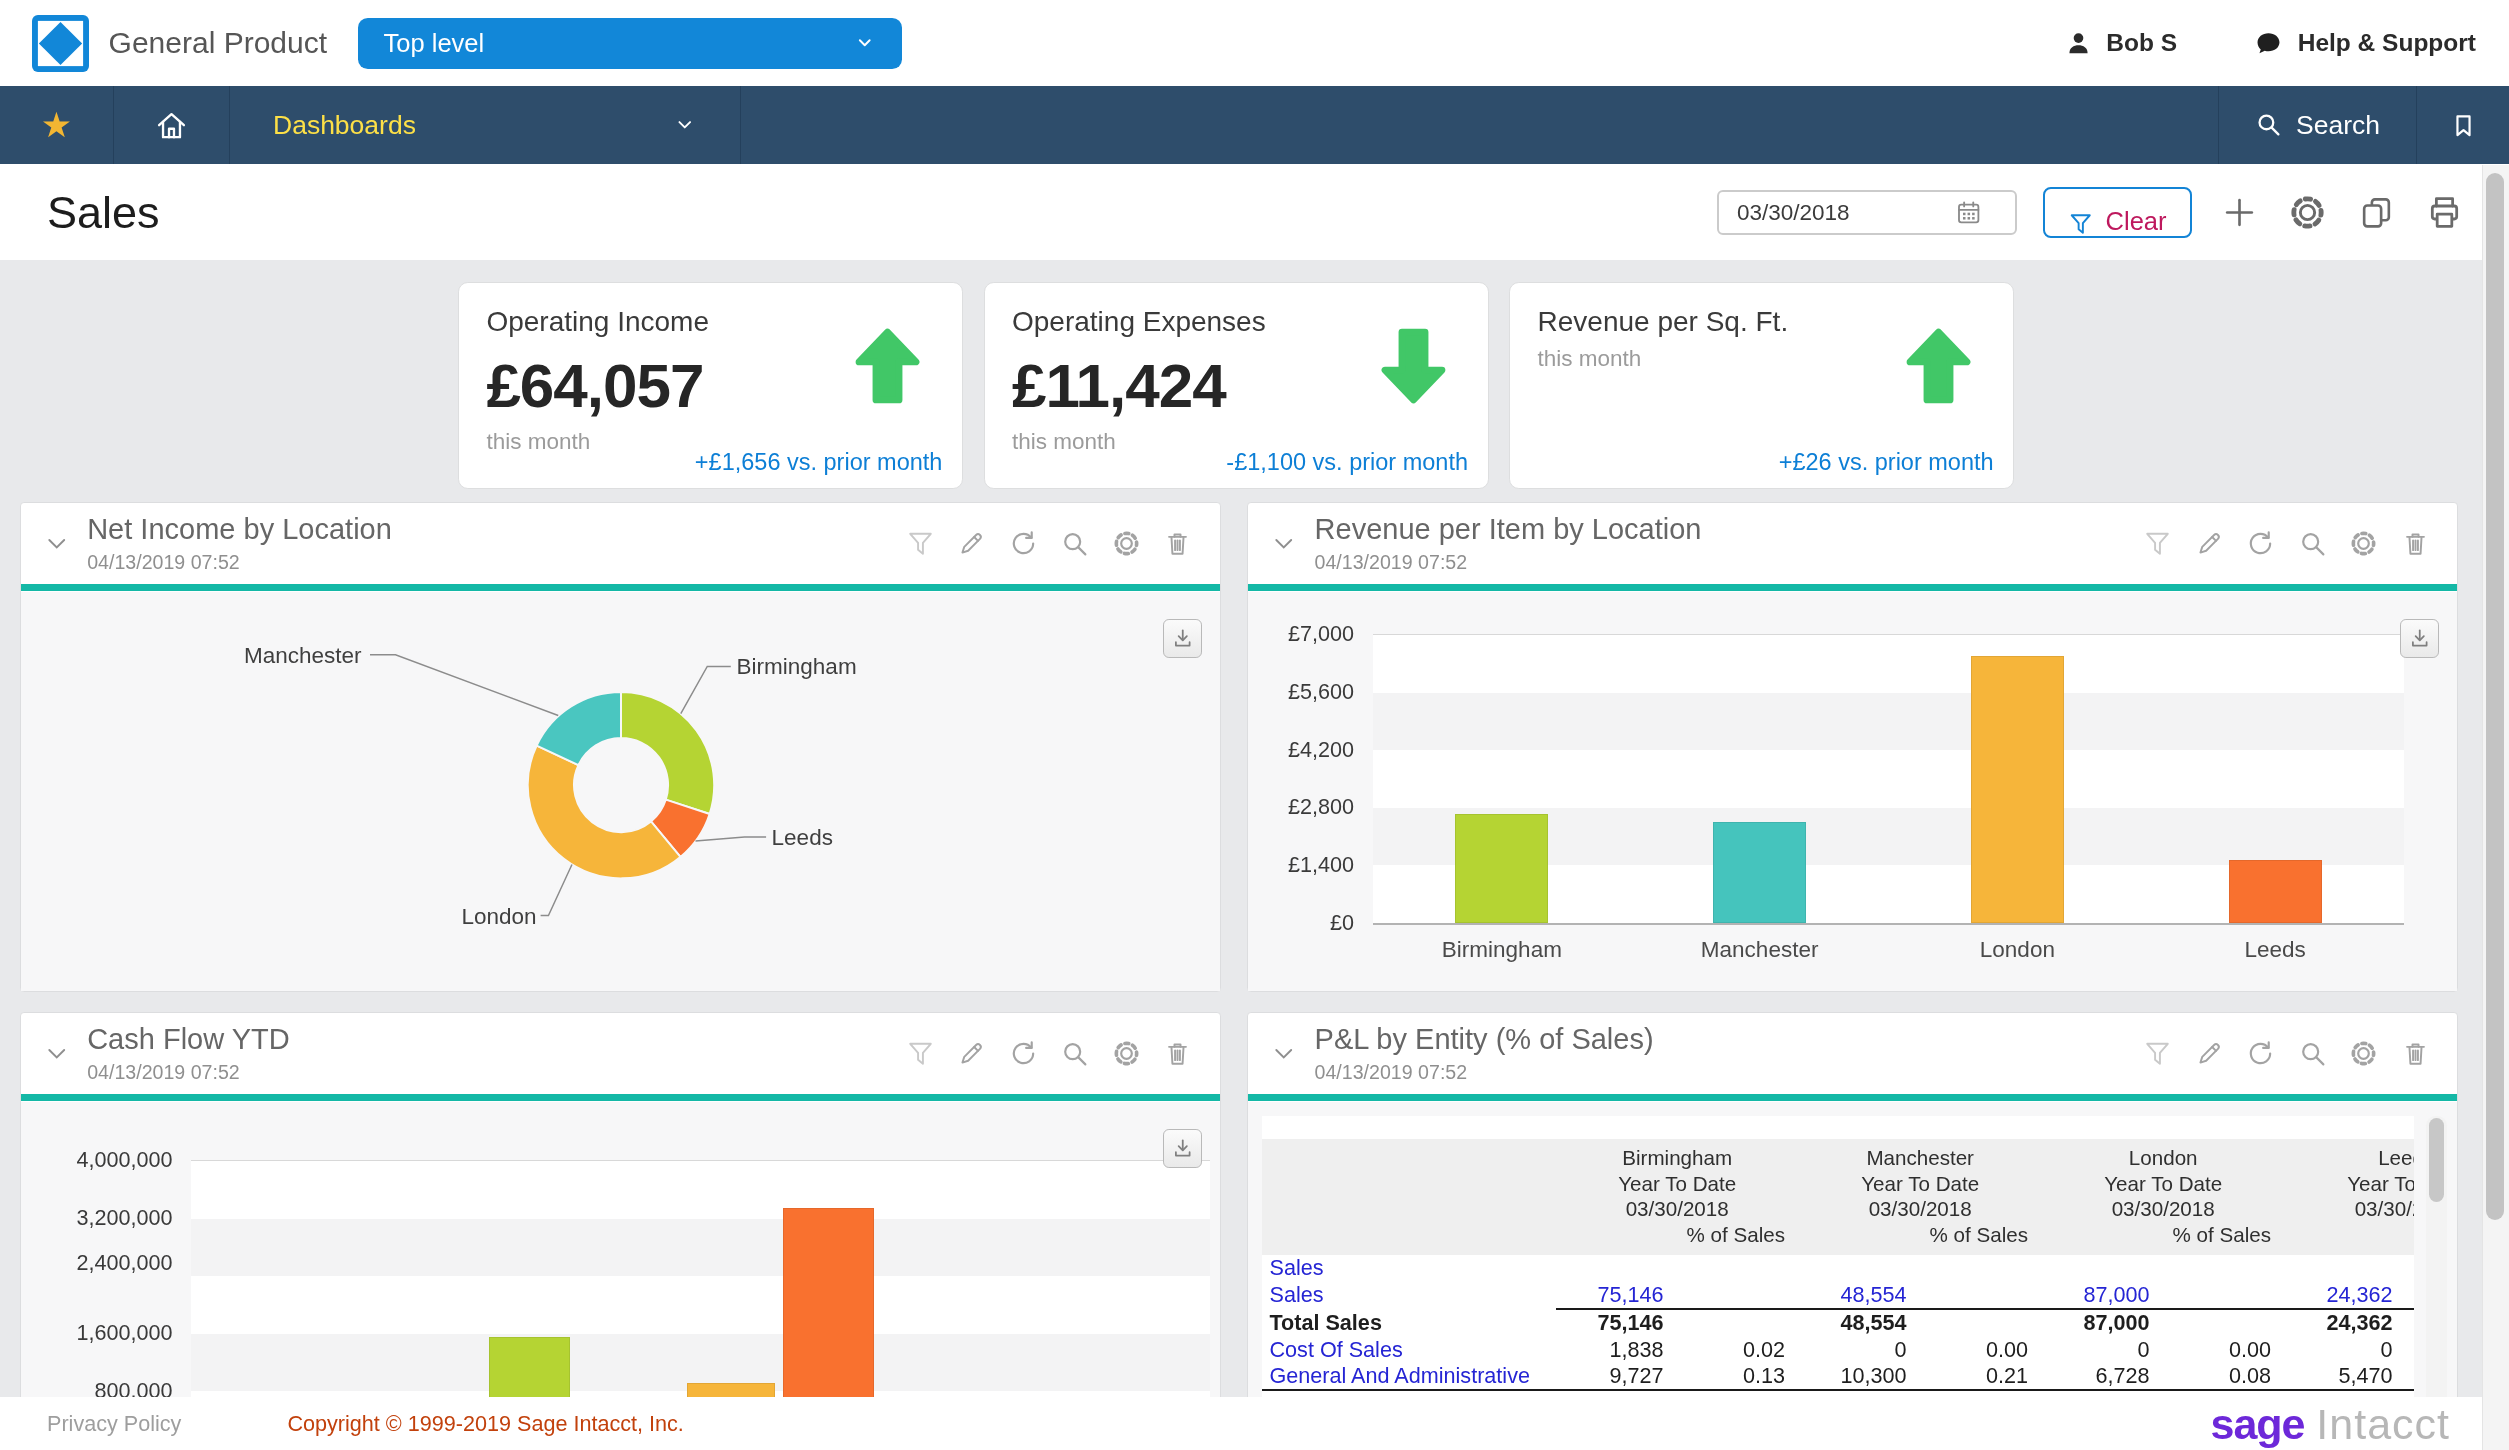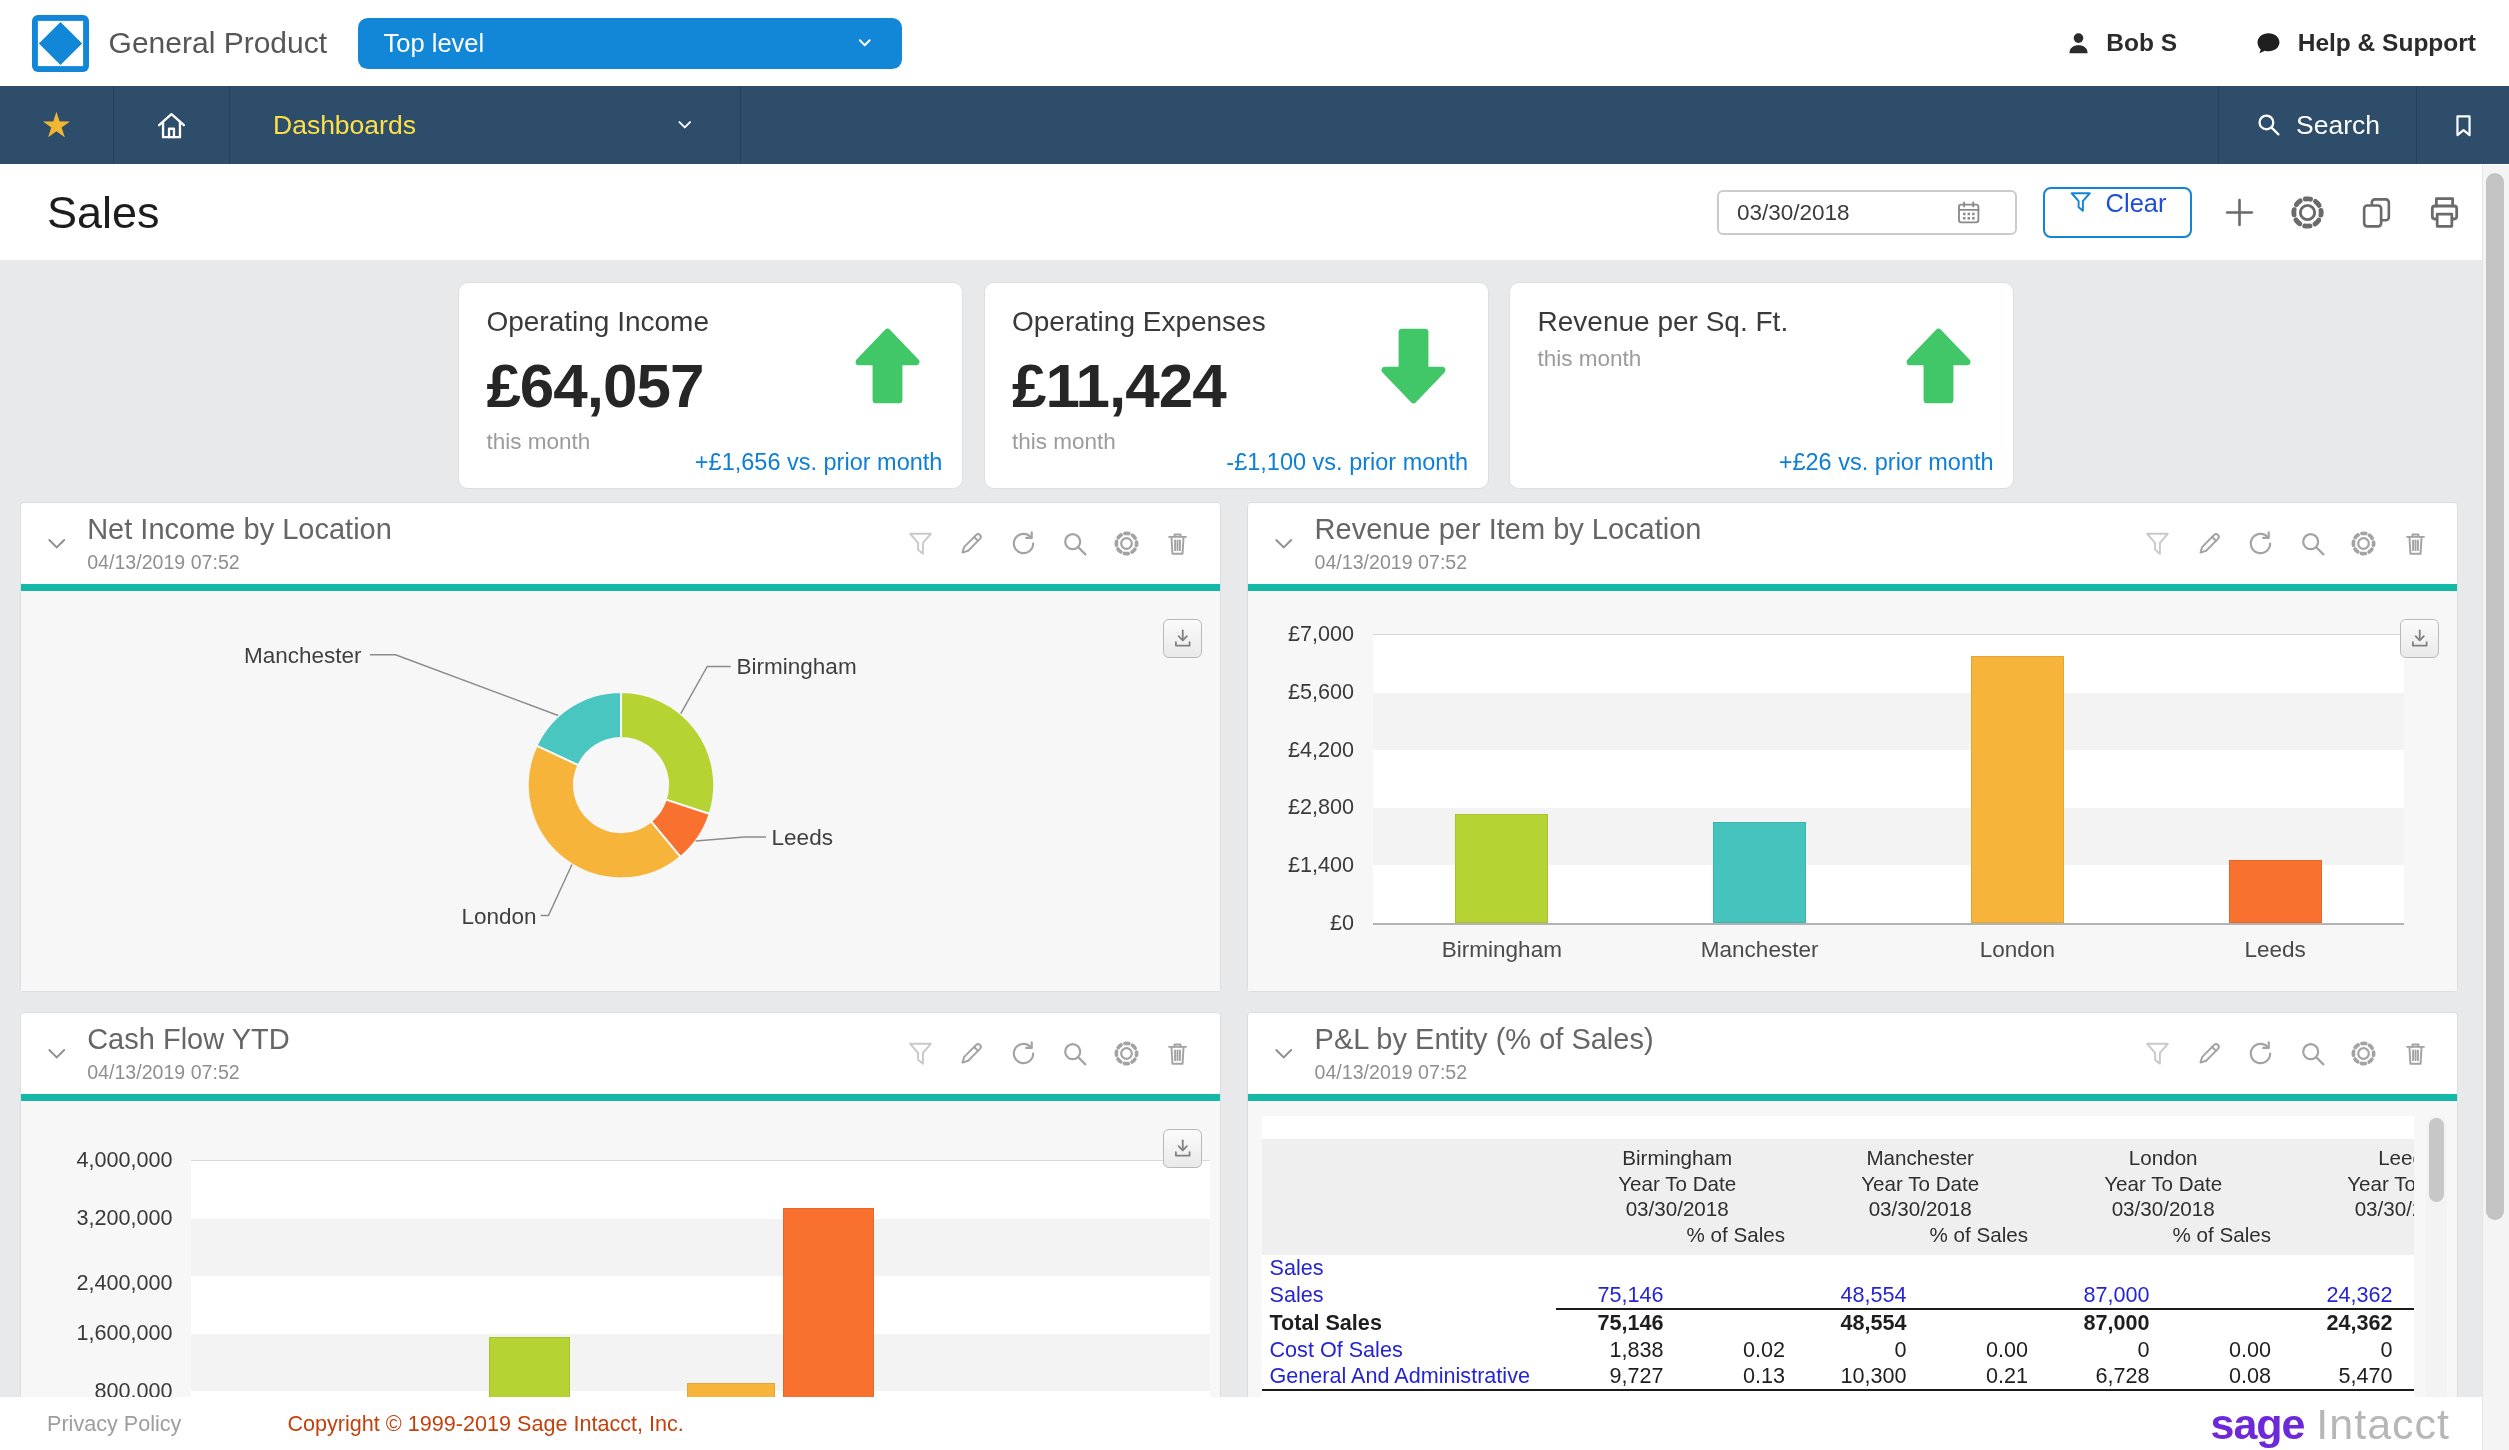--- a/index.html
+++ b/index.html
@@ -30,21 +30,21 @@
   .nav-spacer{flex:1;}
   .nav-search{width:197px;gap:13.7px;color:#fff;font-size:26.5px;}
   .nav-bookmark{width:92px;}
 
   
   .salesrow{position:absolute;left:0;top:165px;width:2509px;height:95px;background:#fff;display:flex;align-items:center;padding:0 43px 0 47px;box-sizing:border-box;}
   .page-title{font-size:45px;font-weight:500;color:#1d1d1d;margin:0;}
   .sales-tools{margin-left:auto;display:flex;align-items:center;gap:25.5px;}
   .datewrap{width:300px;height:45px;border:2px solid #cbcbcb;border-radius:5.9px;display:flex;align-items:center;padding:0 11.8px 0 15.7px;box-sizing:border-box;background:#fff;}
   .datewrap input{border:none;outline:none;font-size:22.5px;color:#3c3c3c;width:216px;font-family:inherit;background:transparent;}
-  .clear-btn{height:51px;padding:0 23.5px;background:#fff;border:2.9px solid #1384d6;border-radius:7.8px;display:flex;align-items:flex-start;gap:11.8px;color:#1d4ed8;font-size:25.5px;cursor:pointer;font-family:inherit;}
+  .clear-btn{height:51px;padding:0 23.5px;background:#fff;border:2.9px solid #1384d6;border-radius:7.8px;display:flex;align-items:flex-end;gap:11.8px;color:#be185d;font-size:25.5px;cursor:pointer;font-family:inherit;}
   .tool-btn{width:43px;height:43px;background:none;border:none;display:flex;align-items:center;justify-content:center;cursor:pointer;padding:0;}
 
   
   .content{position:absolute;left:0;top:260px;width:2509px;height:1137px;background:#e8e9eb;overflow:hidden;}
 
   
   .kpis{position:absolute;left:458px;top:21.6px;display:flex;gap:20.6px;}
   .kpi-card{position:relative;width:505px;height:207px;background:#fff;border:1px solid #dddedf;border-radius:9.8px;box-sizing:border-box;padding:23.5px 27.4px;}
   .kpi-title{font-size:28px;color:#3a3a3a;}
   .kpi-value{font-size:62px;font-weight:600;color:#262626;margin-top:11.8px;letter-spacing:-1px;}
@@ -480,21 +480,21 @@
         <button class="dl-btn">
           <svg width="23.5" height="23.5" viewBox="0 0 24 24" class="stroke-ic" stroke="#7f7f7f" stroke-width="1.8">
               <line x1="12" y1="3.5" x2="12" y2="13"></line>
               <polyline points="7.8,9.4 12,13.6 16.2,9.4"></polyline>
               <path d="M5 15.5 V19 H19 V15.5"></path>
             </svg>
         </button>
         <div id="cashflow-yticks">
             <div class="ytick" style="left: 0px; width: 152px; top: 45px;">4,000,000</div>
             <div class="ytick" style="left: 0px; width: 152px; top: 103px;">3,200,000</div>
-            <div class="ytick" style="left: 0px; width: 152px; top: 168px;">2,400,000</div>
+            <div class="ytick" style="left: 0px; width: 152px; top: 148px;">2,400,000</div>
             <div class="ytick" style="left: 0px; width: 152px; top: 218px;">1,600,000</div>
             <div class="ytick" style="left: 0px; width: 152px; top: 276px;">800,000</div>
           </div>
         <div class="plot plot-noaxis" id="cashflow-plot" style="left:170px;top:58px;width:1019px;height:288px;">
             <div class="vbar" style="left: 29.3%; width: 7.9%; height: 38.75%; background: rgb(181, 212, 51);"></div>
             <div class="vbar" style="left: 48.7%; width: 8.7%; height: 23%; background: rgb(246, 181, 58);"></div>
             <div class="vbar" style="left: 58.1%; width: 9%; height: 83.75%; background: rgb(249, 113, 47);"></div>
           </div>
       </div>
     </section>

